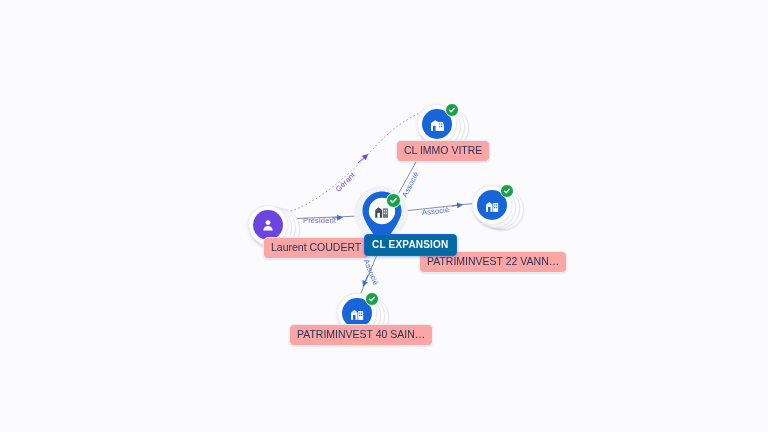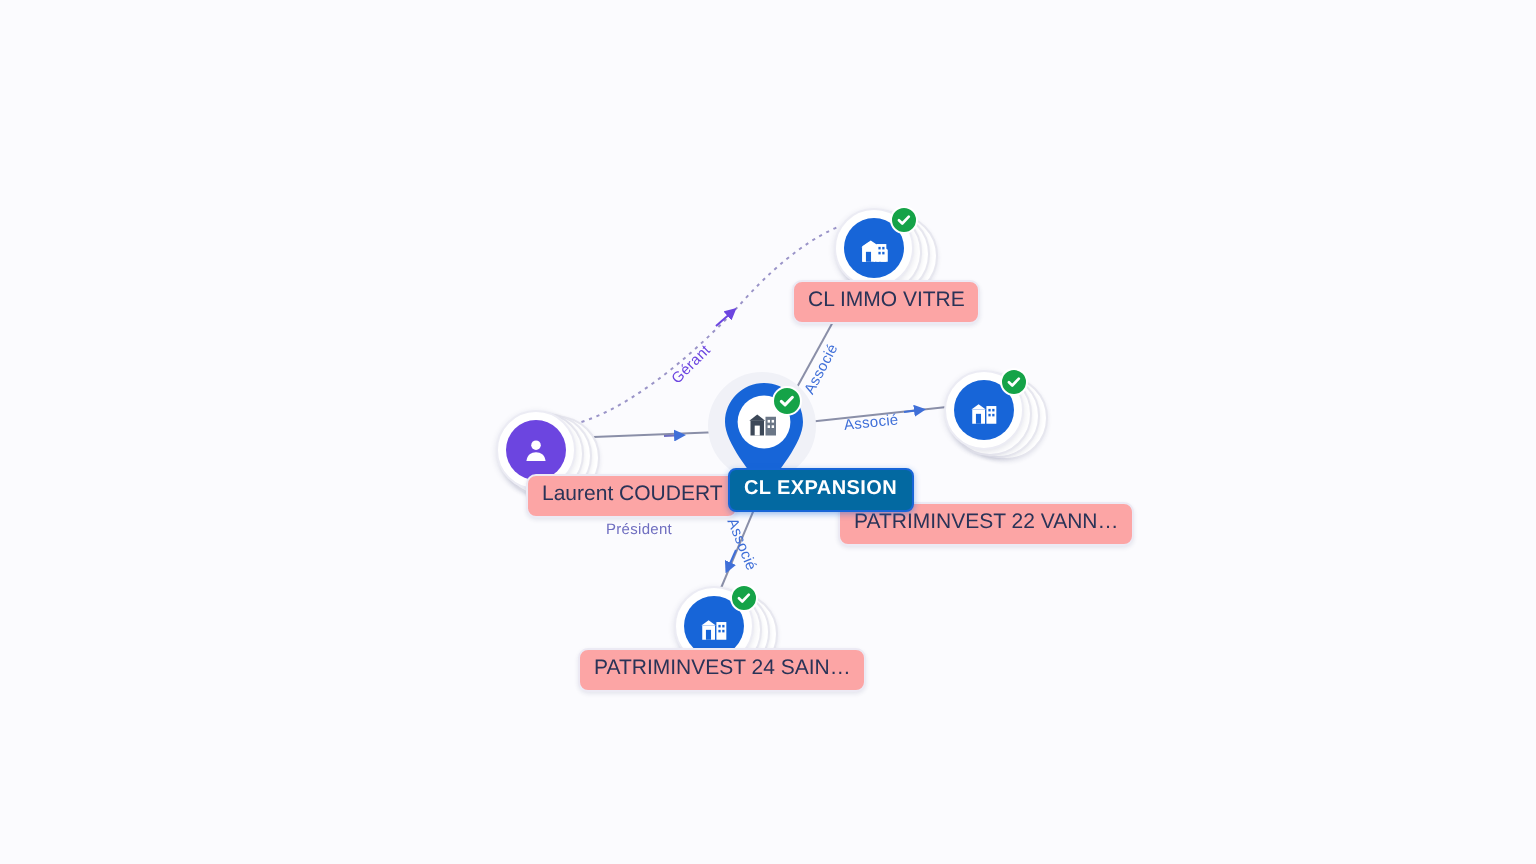--- a/index.html
+++ b/index.html
@@ -73,21 +73,21 @@
   .pin svg{display:block;}
 
   
   .elabel{
     position:absolute;white-space:nowrap;
     font-size:7.5px;letter-spacing:.15px;
     transform-origin:0 50%;
   }
   .elabel.assoc{color:#3f6fd8;}
   .elabel.gerant{color:#6c45e0;}
-  .elabel.pres{color:#6f6ec0;margin-top:44px;}
+  .elabel.pres{color:#6f6ec0;}
 </style>
 </head>
 <body style="background: rgb(251, 251, 254);">
 
 <div id="graph-canvas">
 
   <svg id="edge-layer" viewBox="0 0 768 432" xmlns="http://www.w3.org/2000/svg">
     <defs>
       <marker id="arrowBlue" markerWidth="6" markerHeight="6" refX="3" refY="3" orient="auto">
         <path d="M0,0 L6,3 L0,6 Z" fill="#3f6fd8"></path>
@@ -242,16 +242,16 @@
           <rect x="14.4" y="14" width="1.6" height="1.8" fill="#1765d8"></rect>
           <rect x="17.1" y="14" width="1.6" height="1.8" fill="#1765d8"></rect>
         </svg>
       </div>
       <div class="badge">
         <svg width="8" height="8" viewBox="0 0 12 12">
           <path d="M2.2 6.2 L4.7 8.6 L9.6 3.5" fill="none" stroke="#ffffff" stroke-width="2" stroke-linecap="round" stroke-linejoin="round"></path>
         </svg>
       </div>
     </div>
-    <div class="chip" style="left:-48px;top:31px;">PATRIMINVEST 24 SAIN…</div>
+    <div class="chip" style="left:-48px;top:31px;">PATRIMINVEST 40 SAIN…</div>
   </div>
 
 </div>
 
 </body></html>

